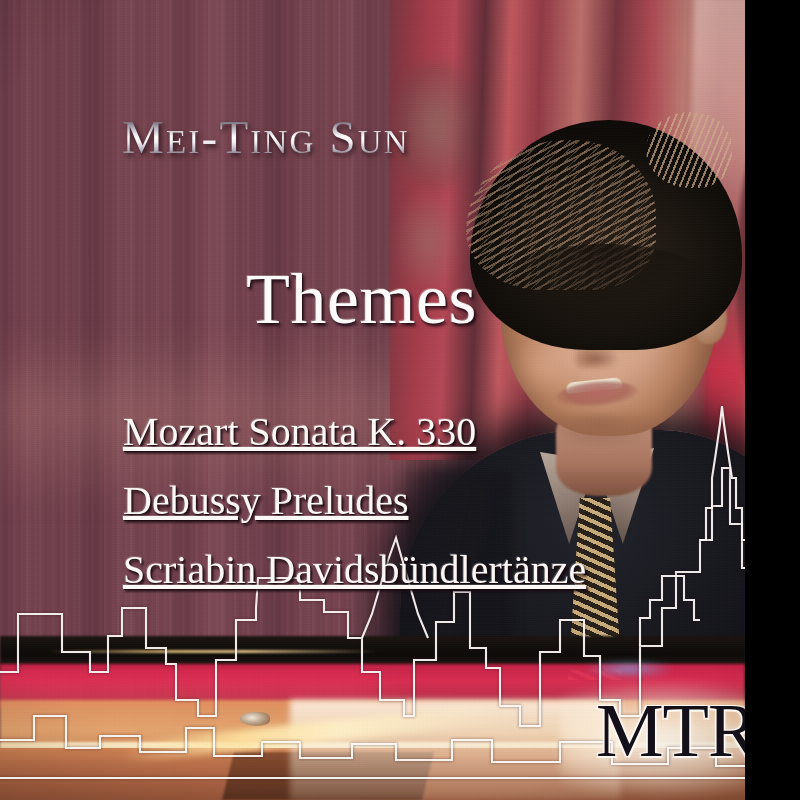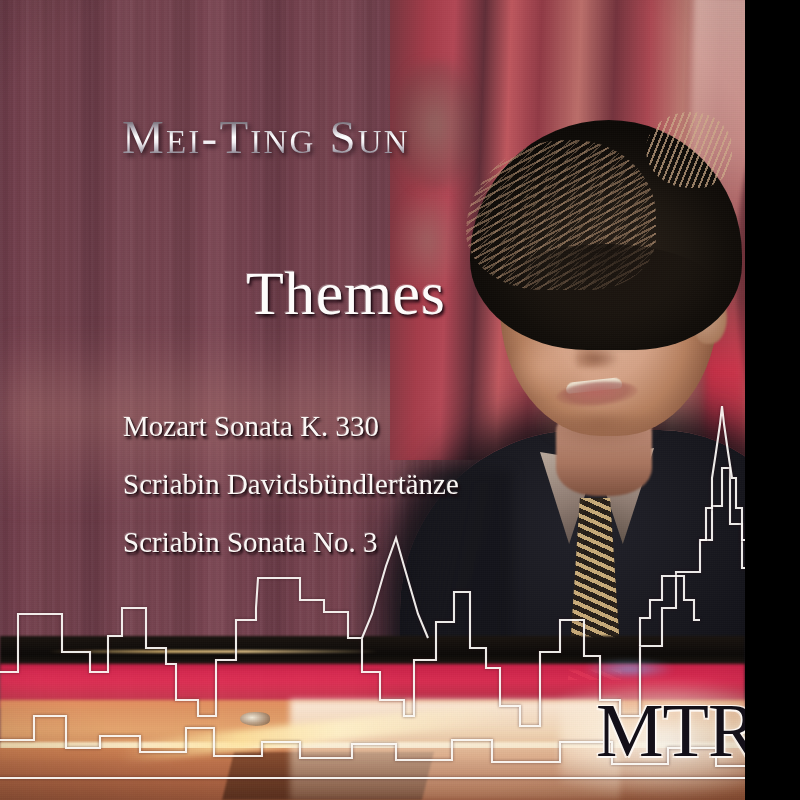--- a/index.html
+++ b/index.html
@@ -361,44 +361,45 @@
     -webkit-background-clip: text;
     background-clip: text;
     color: transparent;
     -webkit-text-fill-color: transparent;
     text-shadow: none;
     filter: drop-shadow(2px 3px 2.5px rgba(22,6,14,.75));
   }
 
   #album-title {
     left: 246px; top: 258px;
-    font-size: 62px;
+    font-size: 72px;
     letter-spacing: 0.5px;
     color: #fdfbfa;
     white-space: nowrap;
     text-shadow:
        2px 3px 3px rgba(26,8,16,.8),
        1px 1px 1px rgba(30,10,18,.6),
       -1px -1px 0 rgba(255,255,255,.25);
   }
 
   #tracklist {
     left: 123px; top: 412px;
     width: 560px;
   }
   .track {
-    font-size: 29px;
+    font-size: 40px;
     line-height: 1;
     color: #fbf7f5;
     white-space: nowrap;
     margin-bottom: 29px;
     text-shadow:
        2px 2.5px 2.5px rgba(24,8,14,.85),
        1px 1px 1px rgba(28,10,16,.7),
       -1px -1px 0 rgba(255,255,255,.18);
+    text-decoration: underline;
   }
   .track:last-child { margin-bottom: 0; }
 
   #label-logo {
     left: 596px; top: 692px;
     font-size: 76px;
     line-height: 1;
     letter-spacing: -1px;
     color: #141019;
     font-weight: 400;
@@ -507,19 +508,19 @@
 
     <polyline points="-4,778 804,778"></polyline>
   </svg>
 
   <div class="layer" id="artist-name">Mei-Ting Sun</div>
 
   <div class="layer" id="album-title">Themes</div>
 
   <div class="layer" id="tracklist">
     <div class="track">Mozart Sonata K. 330</div>
+    <div class="track">Debussy Preludes</div>
     <div class="track">Scriabin Davidsbündlertänze</div>
-    <div class="track">Scriabin Sonata No. 3</div>
   </div>
 
   <div class="layer" id="label-logo">MTR</div>
 
 </div>
 
 </body></html>

